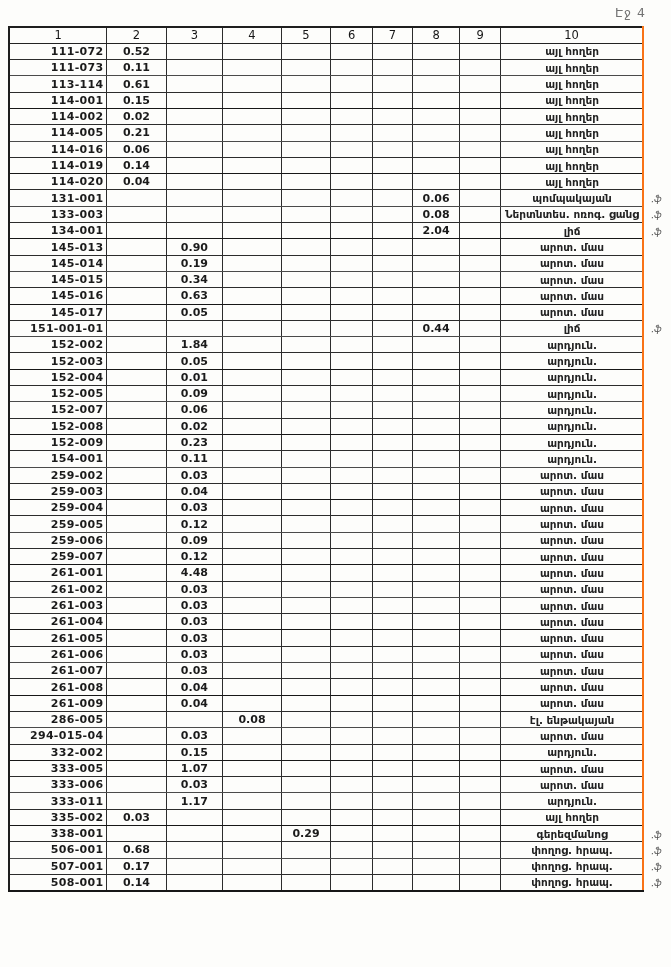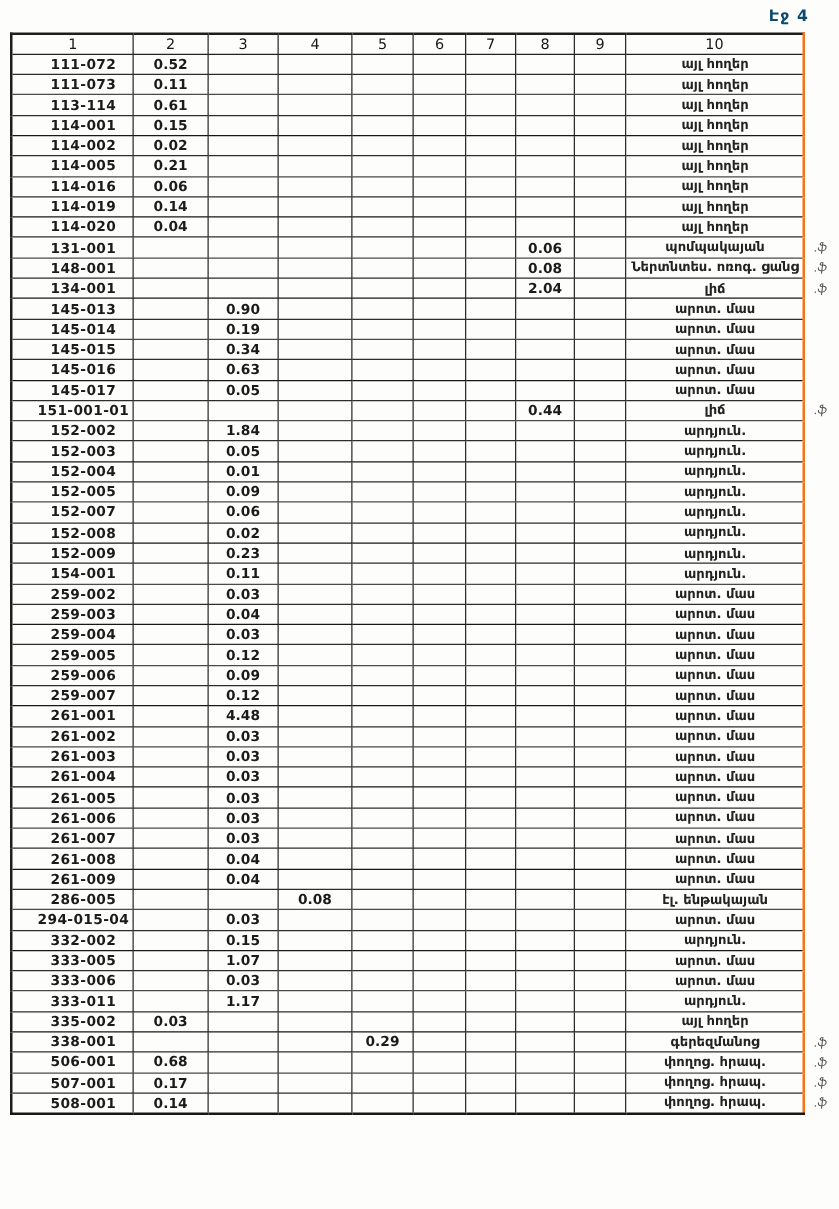--- a/index.html
+++ b/index.html
@@ -13,23 +13,23 @@
     background: #fdfdfb;
     font-family: "DejaVu Sans", sans-serif;
     color: #1b1b1b;
     overflow: hidden;
   }
   .page-label {
     position: absolute;
     top: 5px;
     left: 615px;
     font-size: 12.5px;
-    font-weight: 700;
+    font-weight: 400;
     letter-spacing: 1px;
-    color: #0c4a6e;
+    color: #737373;
   }
   table.scan-table {
     position: absolute;
     left: 8px;
     top: 26px;
     border-collapse: collapse;
     table-layout: fixed;
   }
   col.c1  { width: 80px; }
   col.c2  { width: 66px; }
@@ -62,21 +62,21 @@
   tr > *:first-child { border-left: 2px solid #1e1e1e; }
   th:nth-child(10), td.label { border-right: 2px solid #f97316; }
   tbody tr:last-child td:not(.note) { border-bottom: 2px solid #1e1e1e; }
   th.note-col, td.note {
     border: none;
     background: transparent;
   }
   td.code {
     font-size: 11px;
     font-weight: 600;
-    text-align: center;
+    text-align: right;
     padding-left: 20px;
     letter-spacing: 0.3px;
   }
   td.val {
     font-size: 11px;
     font-weight: 600;
     text-align: center;
   }
   td.label {
     font-size: 10.5px;
@@ -258,21 +258,21 @@
         <td class="val"></td>
         <td class="val"></td>
         <td class="val"></td>
         <td class="val"></td>
         <td class="val">0.06</td>
         <td class="val"></td>
         <td class="label">պոմպակայան</td>
         <td class="note">.ֆ</td>
       </tr>
       <tr>
-        <td class="code">148-001</td>
+        <td class="code">133-003</td>
         <td class="val"></td>
         <td class="val"></td>
         <td class="val"></td>
         <td class="val"></td>
         <td class="val"></td>
         <td class="val"></td>
         <td class="val">0.08</td>
         <td class="val"></td>
         <td class="label">Ներտնտես. ոռոգ. ցանց</td>
         <td class="note">.ֆ</td>

